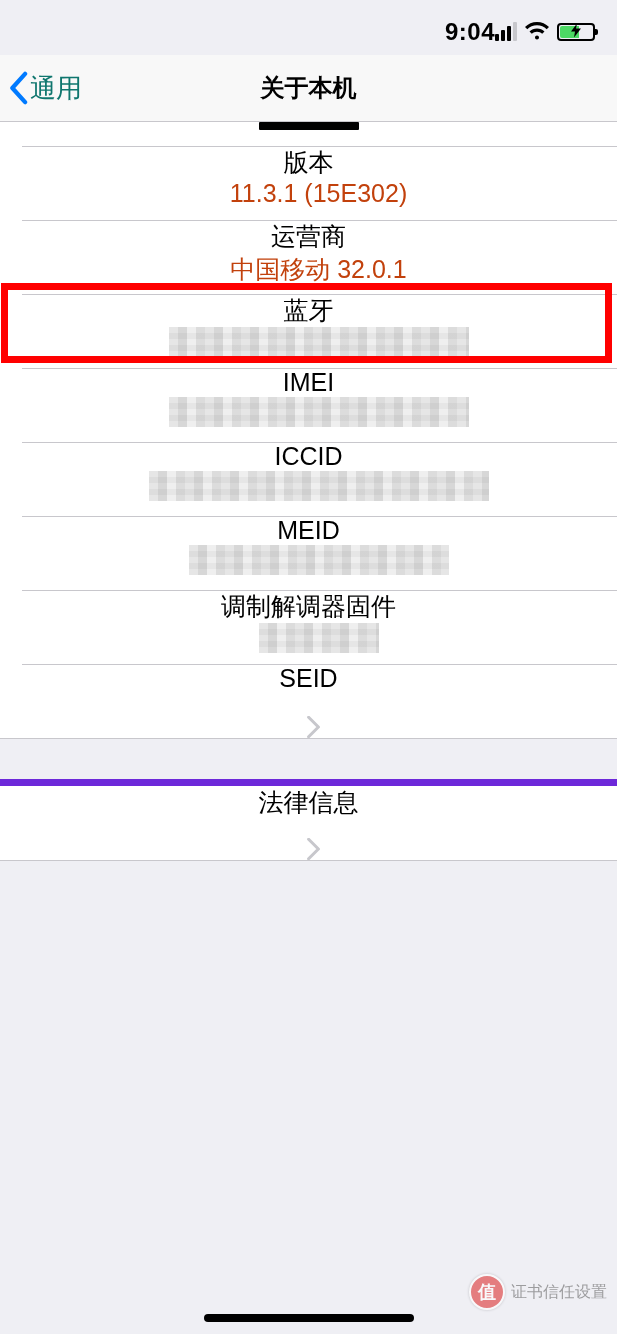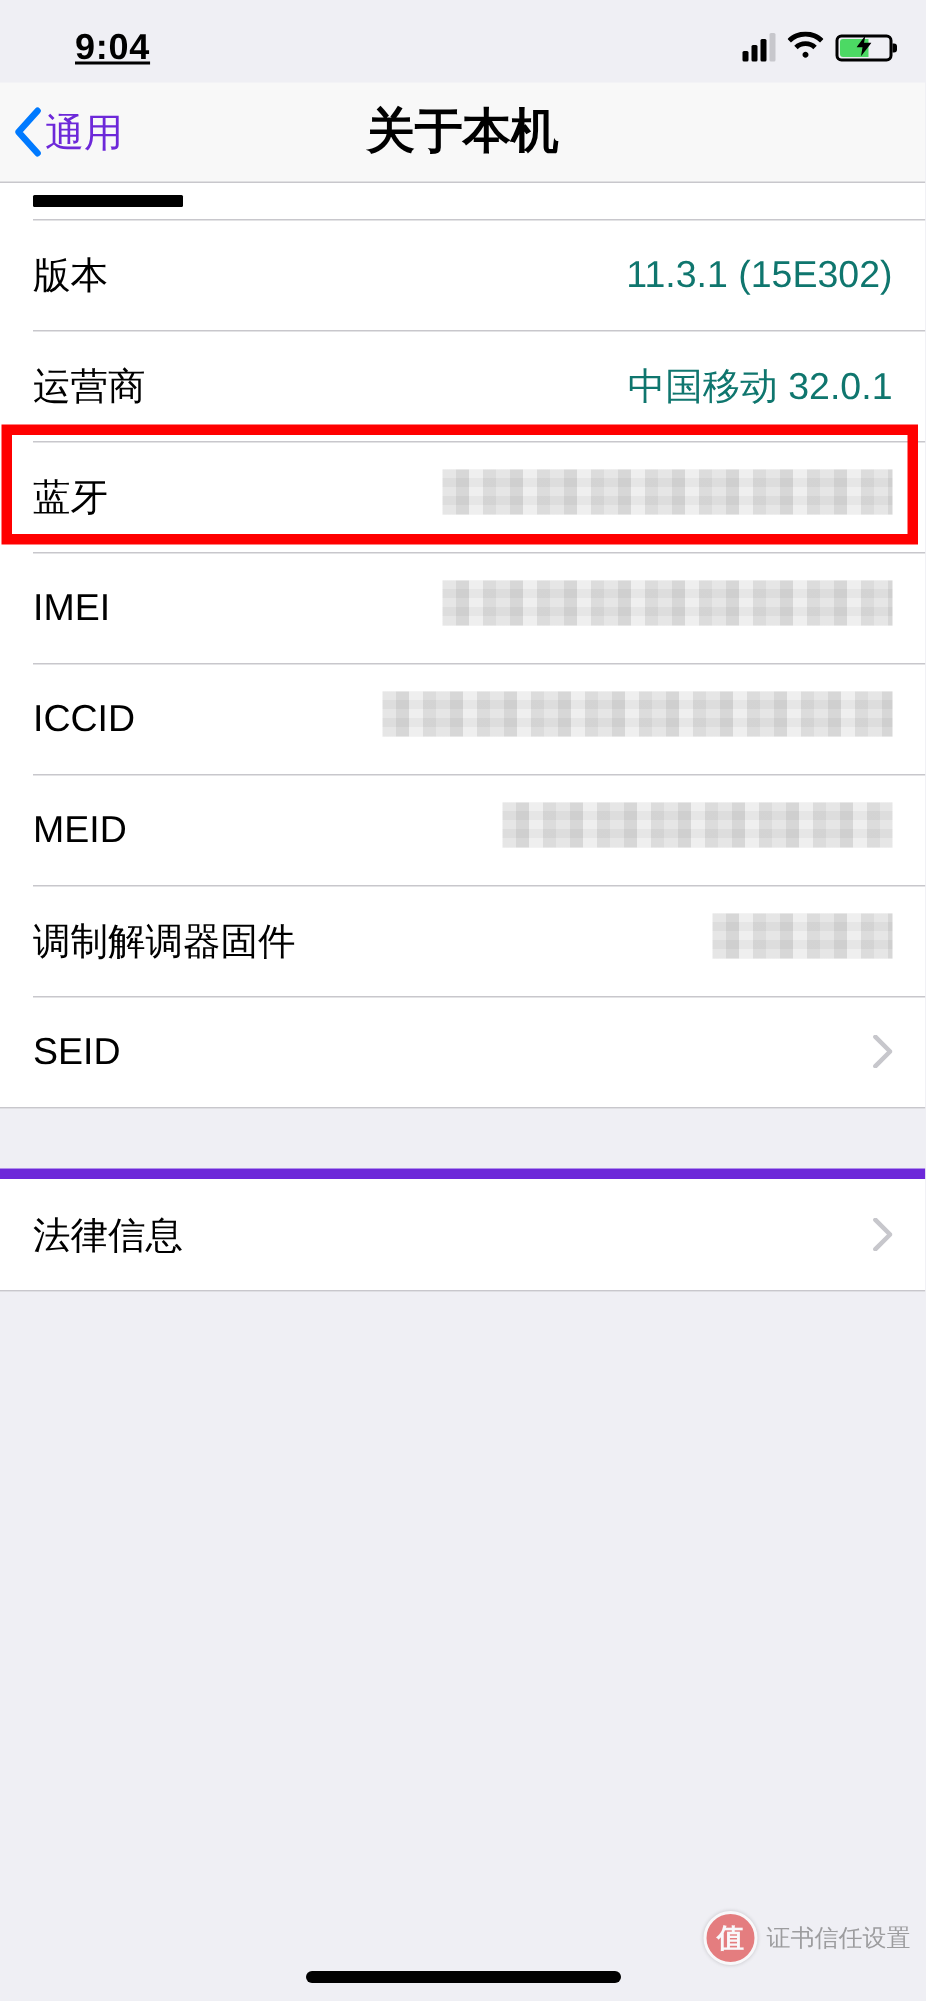--- a/index.html
+++ b/index.html
@@ -1,48 +1,48 @@
 <!DOCTYPE html>
 <html><head>
 <meta charset="utf-8">
 <style>
   * { box-sizing: border-box; margin: 0; padding: 0; }
   html, body { width: 617px; height: 1334px; font-family: -apple-system, "Helvetica Neue", Arial, sans-serif; background: #efeff4; color: #000; }
   .screen { width: 617px; height: 1334px; background: #efeff4; position: relative; overflow: hidden; }
 
   
-  .status-bar { height: 55px; display: flex; align-items: center; justify-content: space-between; padding: 8px 22px 0 50px; font-size: 24px; font-weight: 600; text-decoration: underline; }
+  .status-bar { height: 55px; display: flex; align-items: center; justify-content: flex-end; padding: 8px 22px 0 50px; font-size: 24px; font-weight: 600; }
   .status-left { letter-spacing: 0.5px; }
   .status-right { display: flex; align-items: center; gap: 8px; }
   .signal { display: inline-flex; align-items: flex-end; gap: 2px; }
   .signal .bar { width: 4px; background: #000; border-radius: 1px; }
   .signal .b1 { height: 7px; }
   .signal .b2 { height: 11px; }
   .signal .b3 { height: 15px; }
   .signal .b4 { height: 19px; background: #c7c7cc; }
   .wifi-icon { width: 24px; height: 18px; }
   .battery { position: relative; width: 38px; height: 18px; border: 2px solid #000; border-radius: 4px; }
   .battery::after { content: ""; position: absolute; right: -5px; top: 4px; width: 3px; height: 6px; background: #000; border-radius: 0 2px 2px 0; }
   .battery .fill { position: absolute; left: 1px; top: 1px; bottom: 1px; width: 55%; background: #4cd964; border-radius: 2px 0 0 2px; }
   .battery .bolt { position: absolute; left: 50%; top: 50%; transform: translate(-50%,-50%); font-size: 12px; color: #000; }
 
   
   .nav-bar { height: 67px; background: #f8f8f8; border-bottom: 1px solid #c8c7cc; display: flex; align-items: center; position: relative; }
-  .nav-back { display: flex; align-items: center; color: #6d28d9; font-size: 26px; padding-left: 8px; gap: 2px; cursor: pointer; }
+  .nav-back { display: flex; align-items: center; color: #0f766e; font-size: 26px; padding-left: 8px; gap: 2px; cursor: pointer; }
   .nav-back svg { width: 20px; height: 34px; }
-  .nav-title { position: absolute; left: 0; right: 0; text-align: center; font-size: 32px; font-weight: 600; pointer-events: none; }
+  .nav-title { position: absolute; left: 0; right: 0; text-align: center; font-size: 24px; font-weight: 600; pointer-events: none; }
 
   
   .group { background: #fff; border-top: 7px solid #6d28d9; border-bottom: 1px solid #c8c7cc; }
   .group.first { border-top: none; margin-top: 0; }
   .group + .group { margin-top: 40px; }
-  .row { display: flex; align-items: center; justify-content: space-between; min-height: 74px; padding: 0 22px; font-size: 25px; position: relative; }
+  .row { display: flex; align-items: center; justify-content: space-between; min-height: 74px; padding: 0 22px; font-size: 25px; position: relative; flex-direction: column; }
   .row + .row::before { content: ""; position: absolute; left: 22px; right: 0; top: 0; height: 1px; background: #c8c7cc; }
   .row .label { color: #000; }
-  .row .value { color: #0f766e; text-align: right; flex: 1; margin-left: 20px; }
+  .row .value { color: #c2410c; text-align: right; flex: 1; margin-left: 20px; }
   .row .chevron { color: #c7c7cc; margin-left: 10px; }
   .row .chevron svg { width: 13px; height: 22px; display: block; }
 
   .row.partial-top { min-height: 24px; }
   .row.partial-top .fragment { width: 100px; height: 8px; background: #000; border-radius: 1px; }
 
   
   .redacted { width: 300px; height: 30px; display: inline-block;
     background:
       repeating-linear-gradient(0deg, rgba(0,0,0,0) 0 6px, rgba(0,0,0,0.04) 6px 12px),

